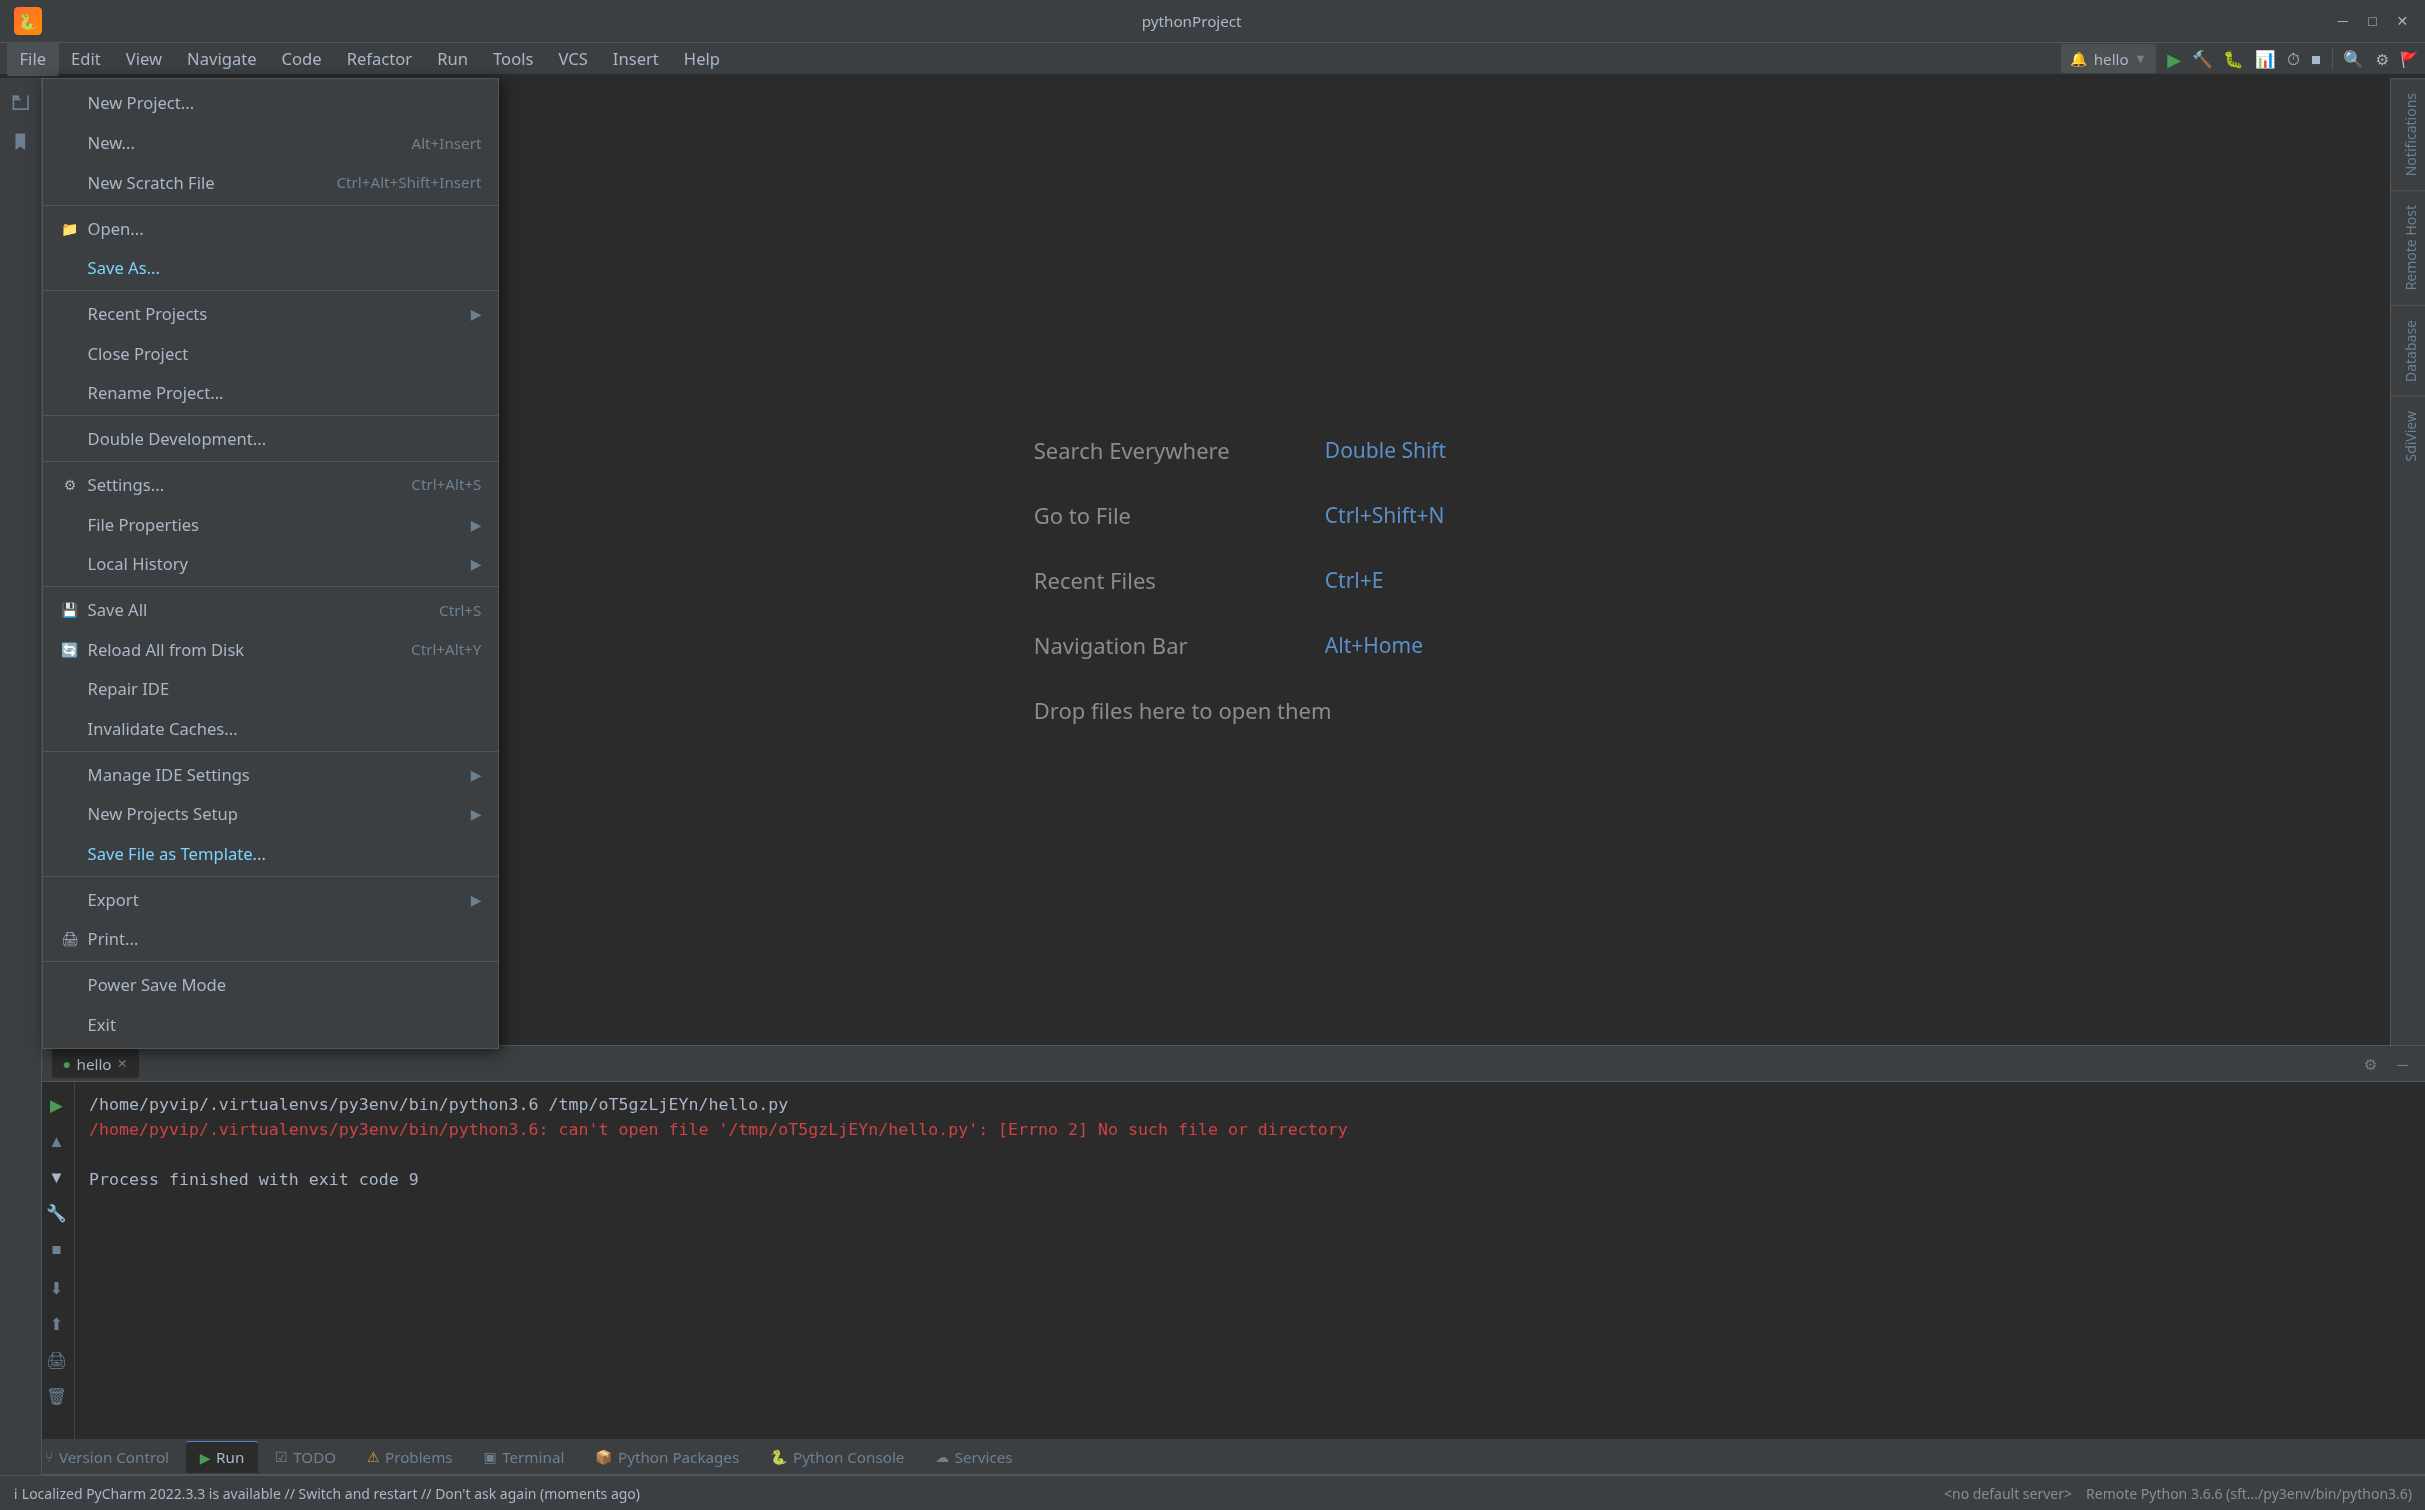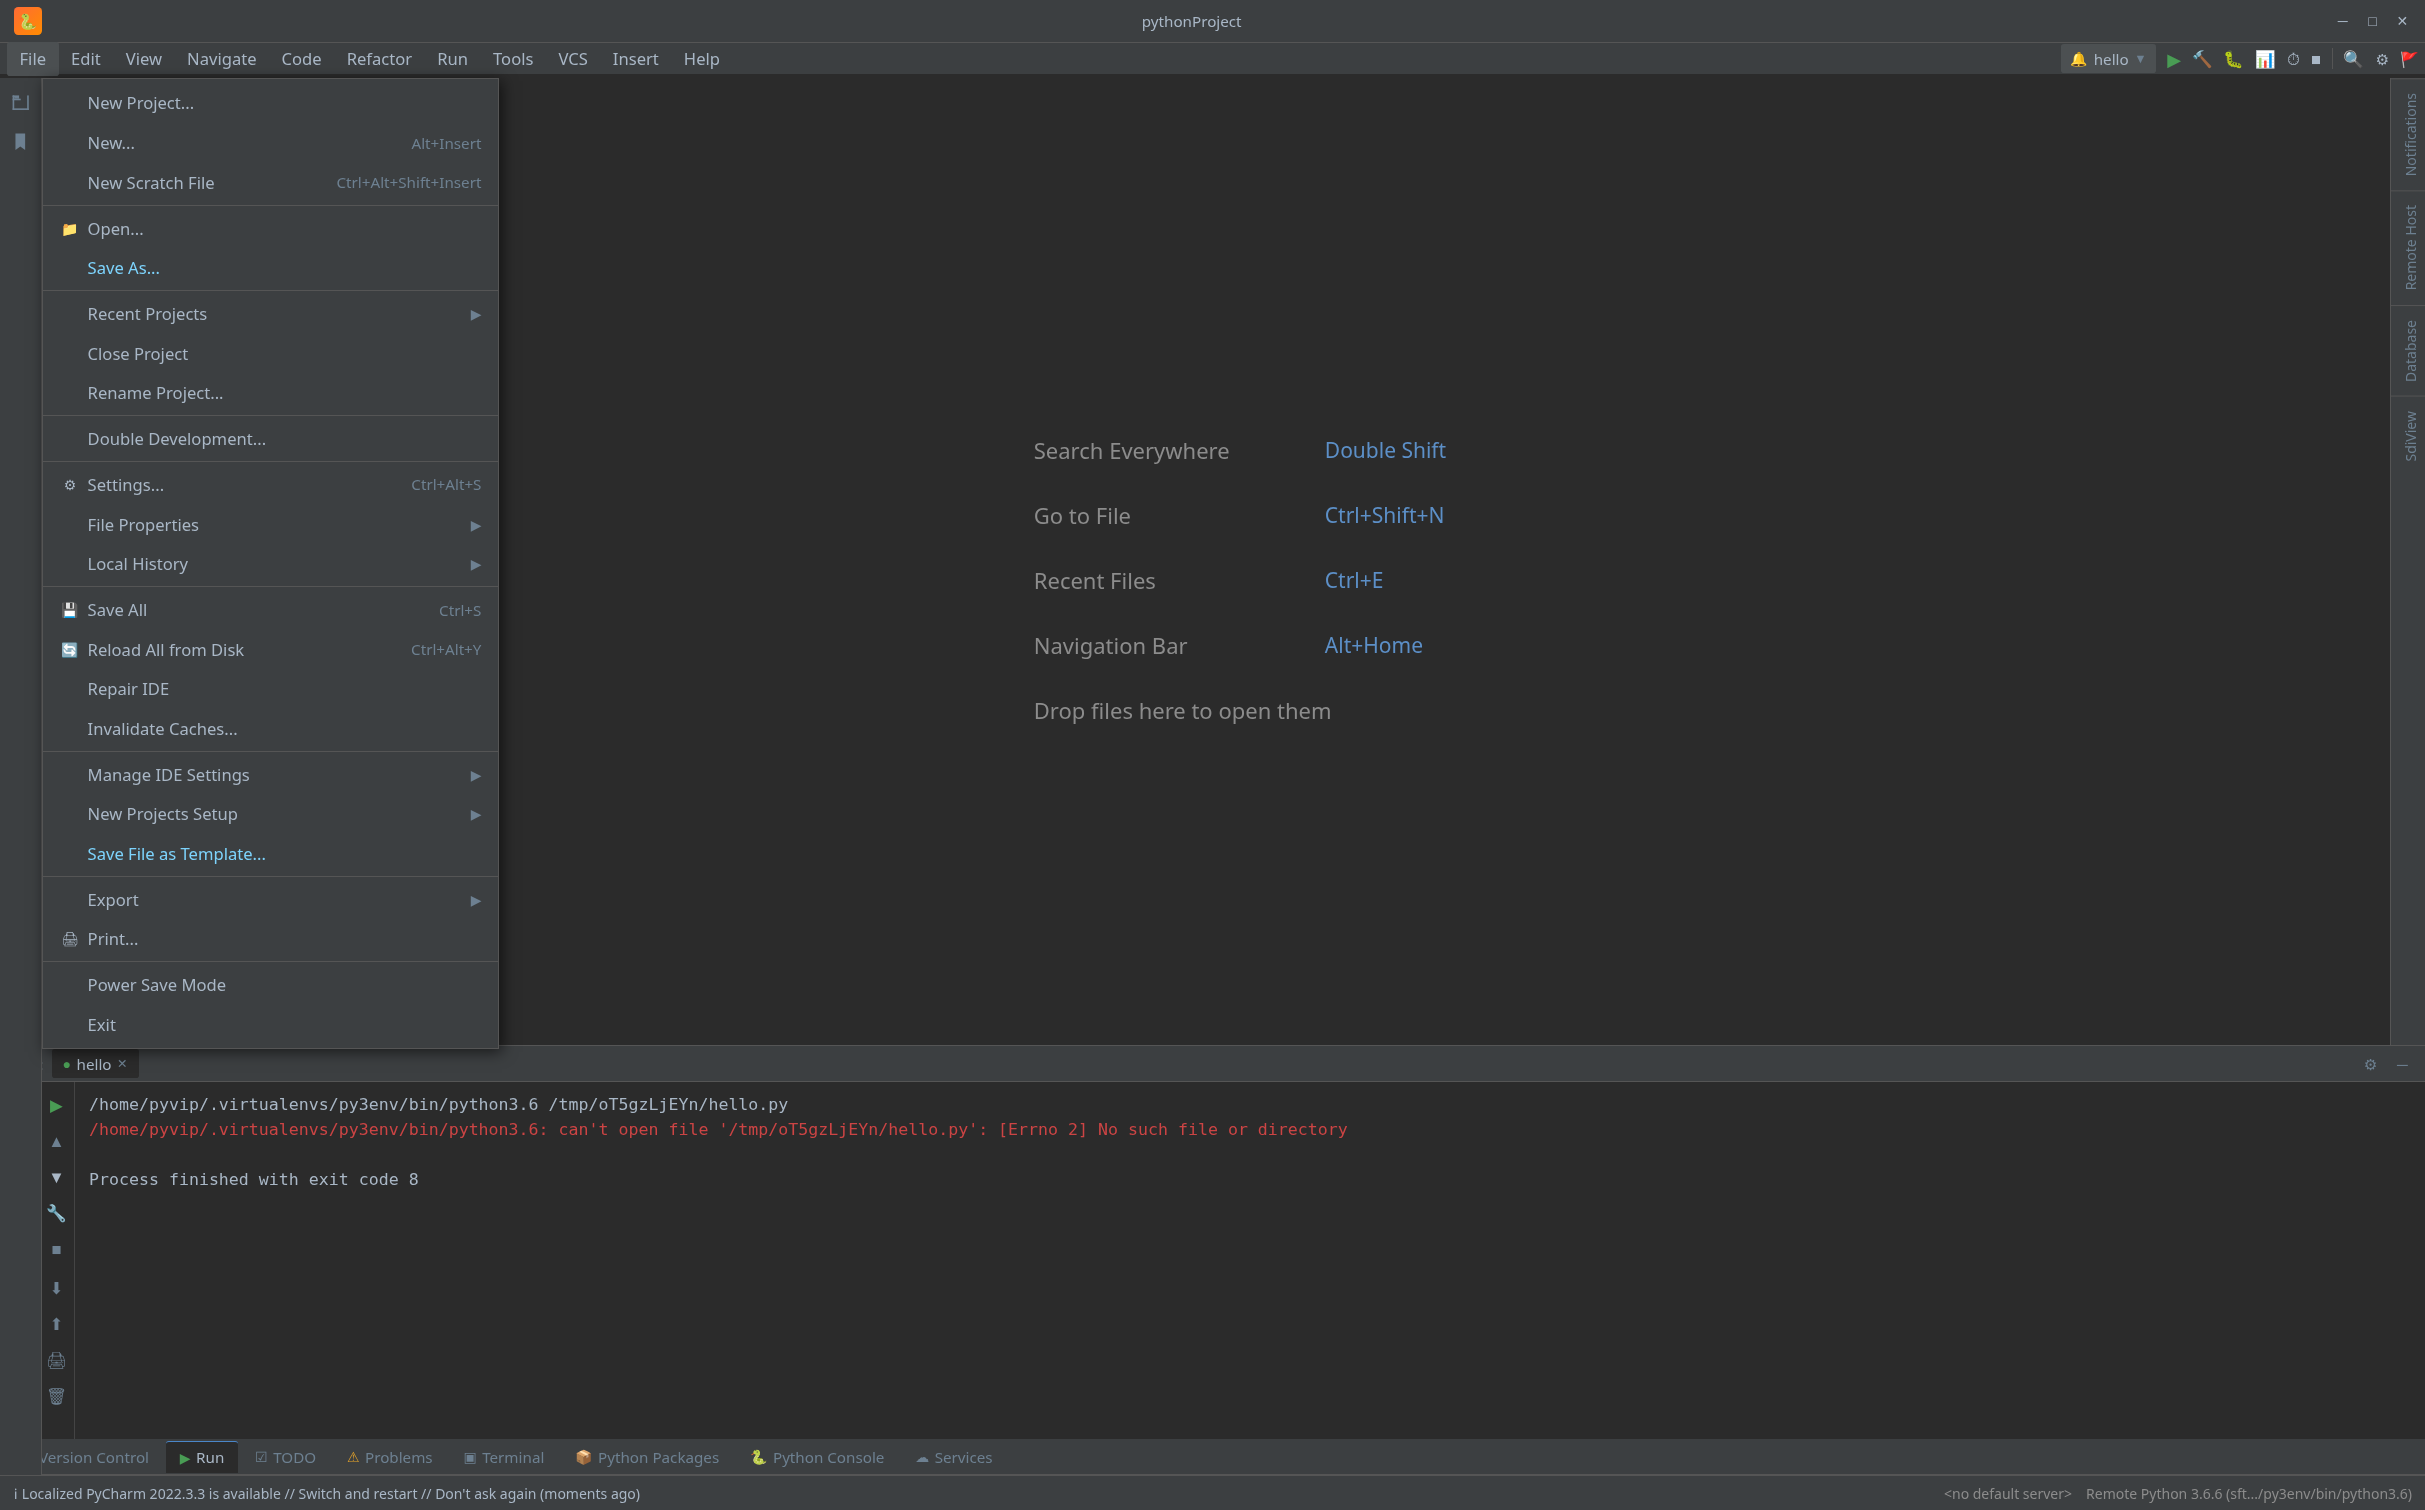--- a/index.html
+++ b/index.html
@@ -220,20 +220,21 @@
       flex-direction: column;
     }
     .bottom-tabs {
       height: 36px;
       background: #3c3f41;
       display: flex;
       align-items: center;
       padding: 0 11px;
       border-bottom: 0.7px solid #555;
       gap: 2.8px;
+      margin-left: 20px;
     }
     .btab {
       display: flex;
       align-items: center;
       gap: 5.5px;
       padding: 5.5px 14px;
       font-size: 15.2px;
       color: #6d8091;
       cursor: pointer;
       border-radius: 2.8px 2.8px 0 0;
@@ -597,21 +598,21 @@
       <div class="run-icon">■</div>
       <div class="run-icon" style="margin-top:2.8px;">⬇</div>
       <div class="run-icon">⬆</div>
       <div class="run-icon">🖨</div>
       <div class="run-icon">🗑</div>
     </div>
     <div class="run-content">
       <div class="run-line-normal">/home/pyvip/.virtualenvs/py3env/bin/python3.6 /tmp/oT5gzLjEYn/hello.py</div>
       <div class="run-line-error">/home/pyvip/.virtualenvs/py3env/bin/python3.6: can't open file '/tmp/oT5gzLjEYn/hello.py': [Errno 2] No such file or directory</div>
       <div class="run-line-normal">&nbsp;</div>
-      <div class="run-line-normal">Process finished with exit code 8</div>
+      <div class="run-line-normal">Process finished with exit code 9</div>
     </div>
   </div>
 
   <div class="bottom-tabs">
     <div class="btab">
       <span class="btab-icon">⑂</span>
       <span>Version Control</span>
     </div>
     <div class="btab active">
       <span class="btab-icon" style="color:#499c54;">▶</span>

